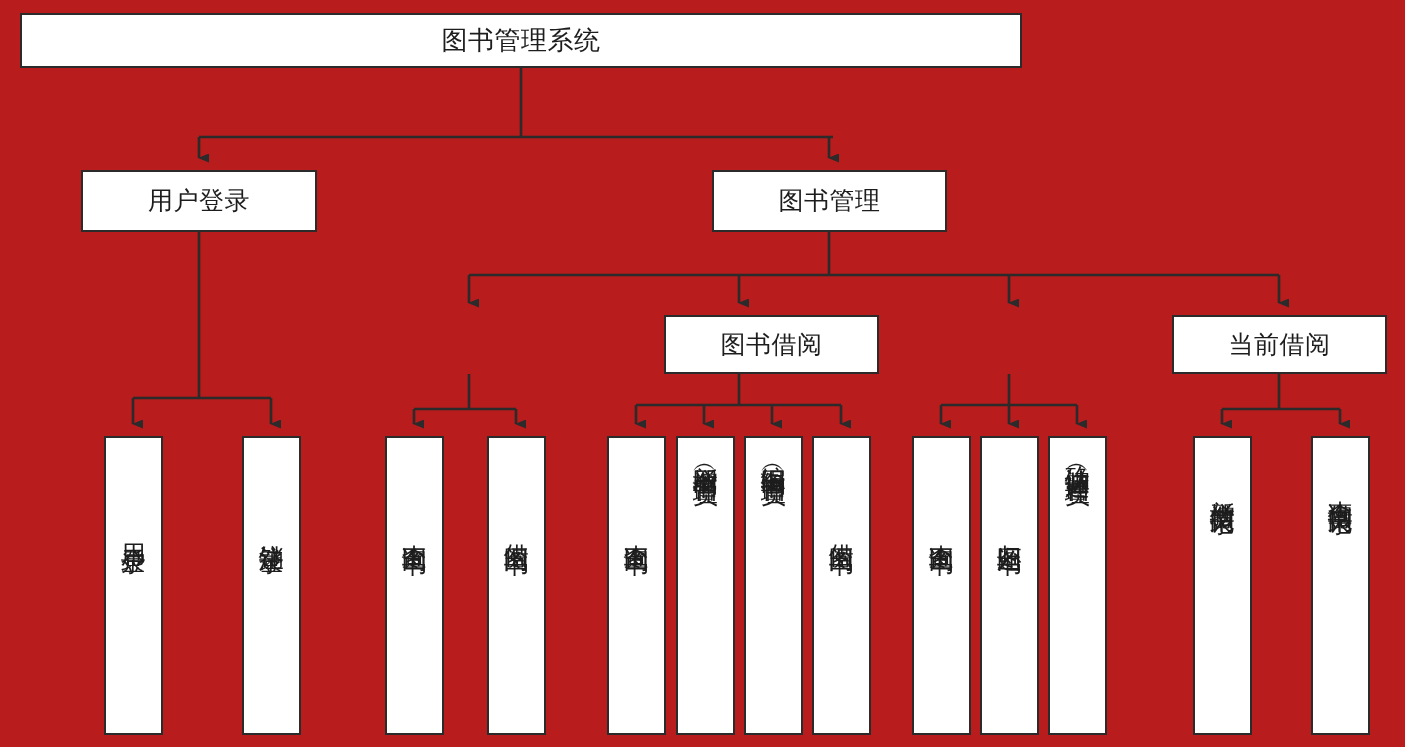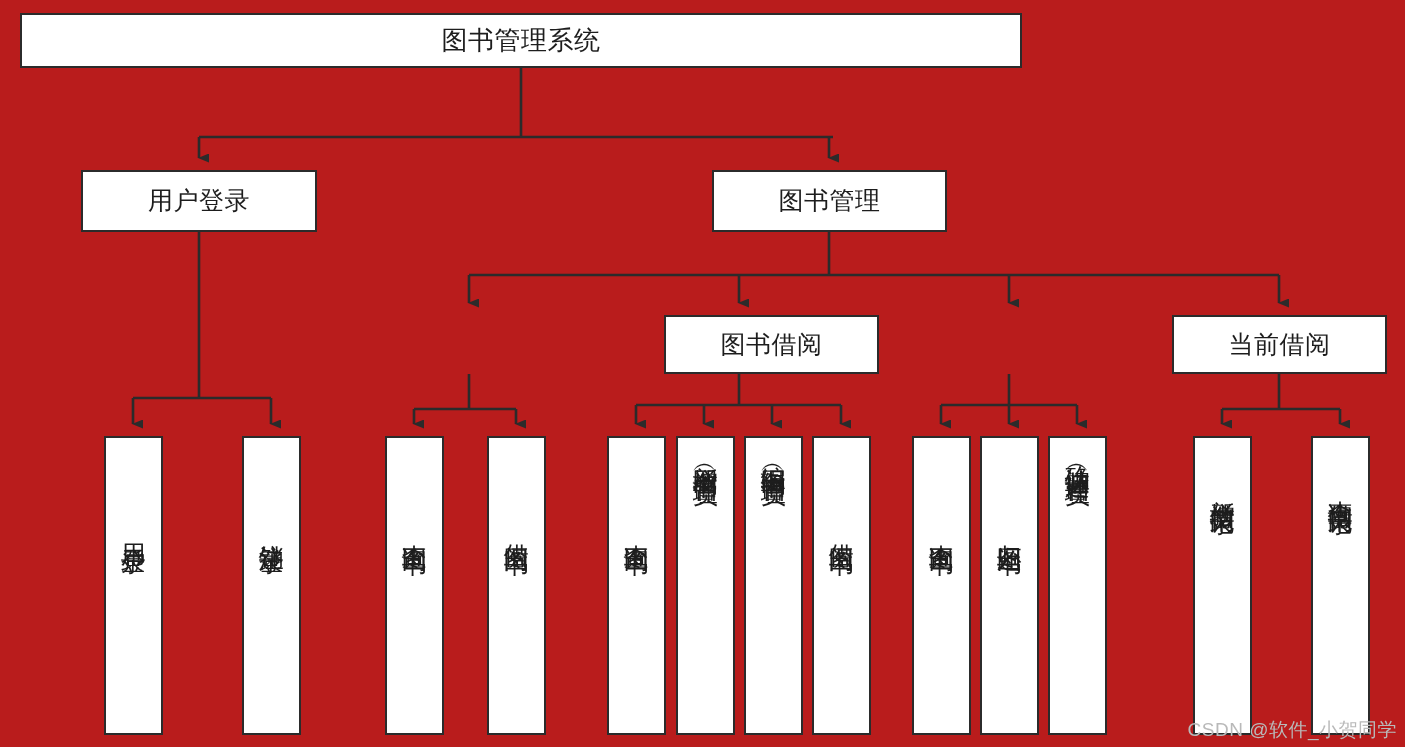--- a/index.html
+++ b/index.html
@@ -204,15 +204,14 @@
   </div>
 
   <div class="node vert" style="left:1193px; top:436px; width:59px; height:299px; padding-top:0;">
     <span class="label" style="margin-top:42px;">新增借阅记录</span>
   </div>
 
   <div class="node vert" style="left:1311px; top:436px; width:59px; height:299px; padding-top:0;">
     <span class="label" style="margin-top:42px;">查询借阅记录</span>
   </div>
 
-  <div class="watermark">CSDN @软件_小贺同学</div>
 
 </div>
 
 </body></html>

